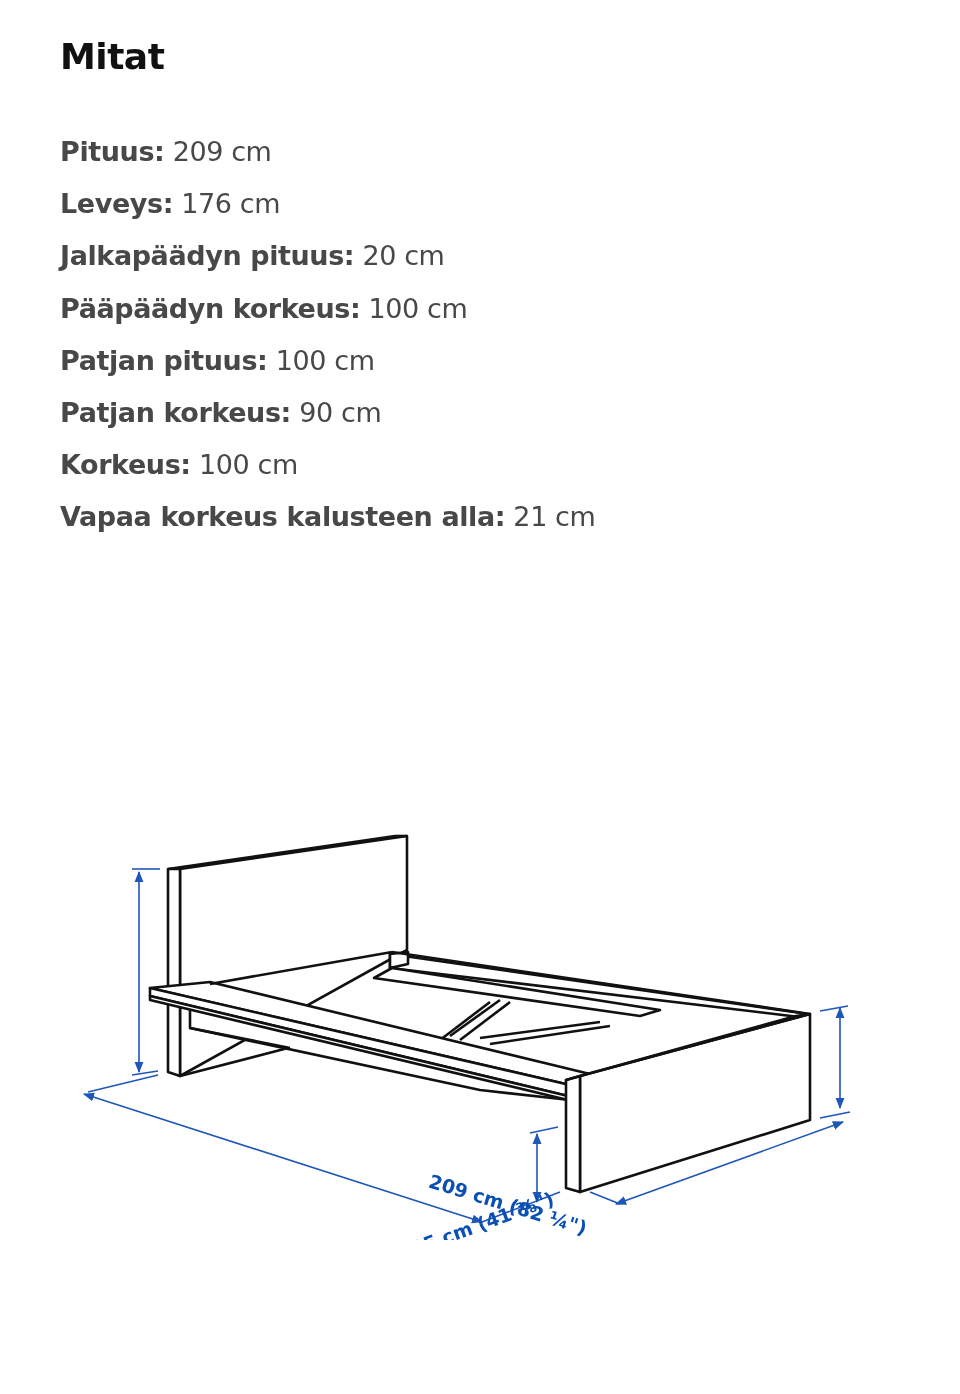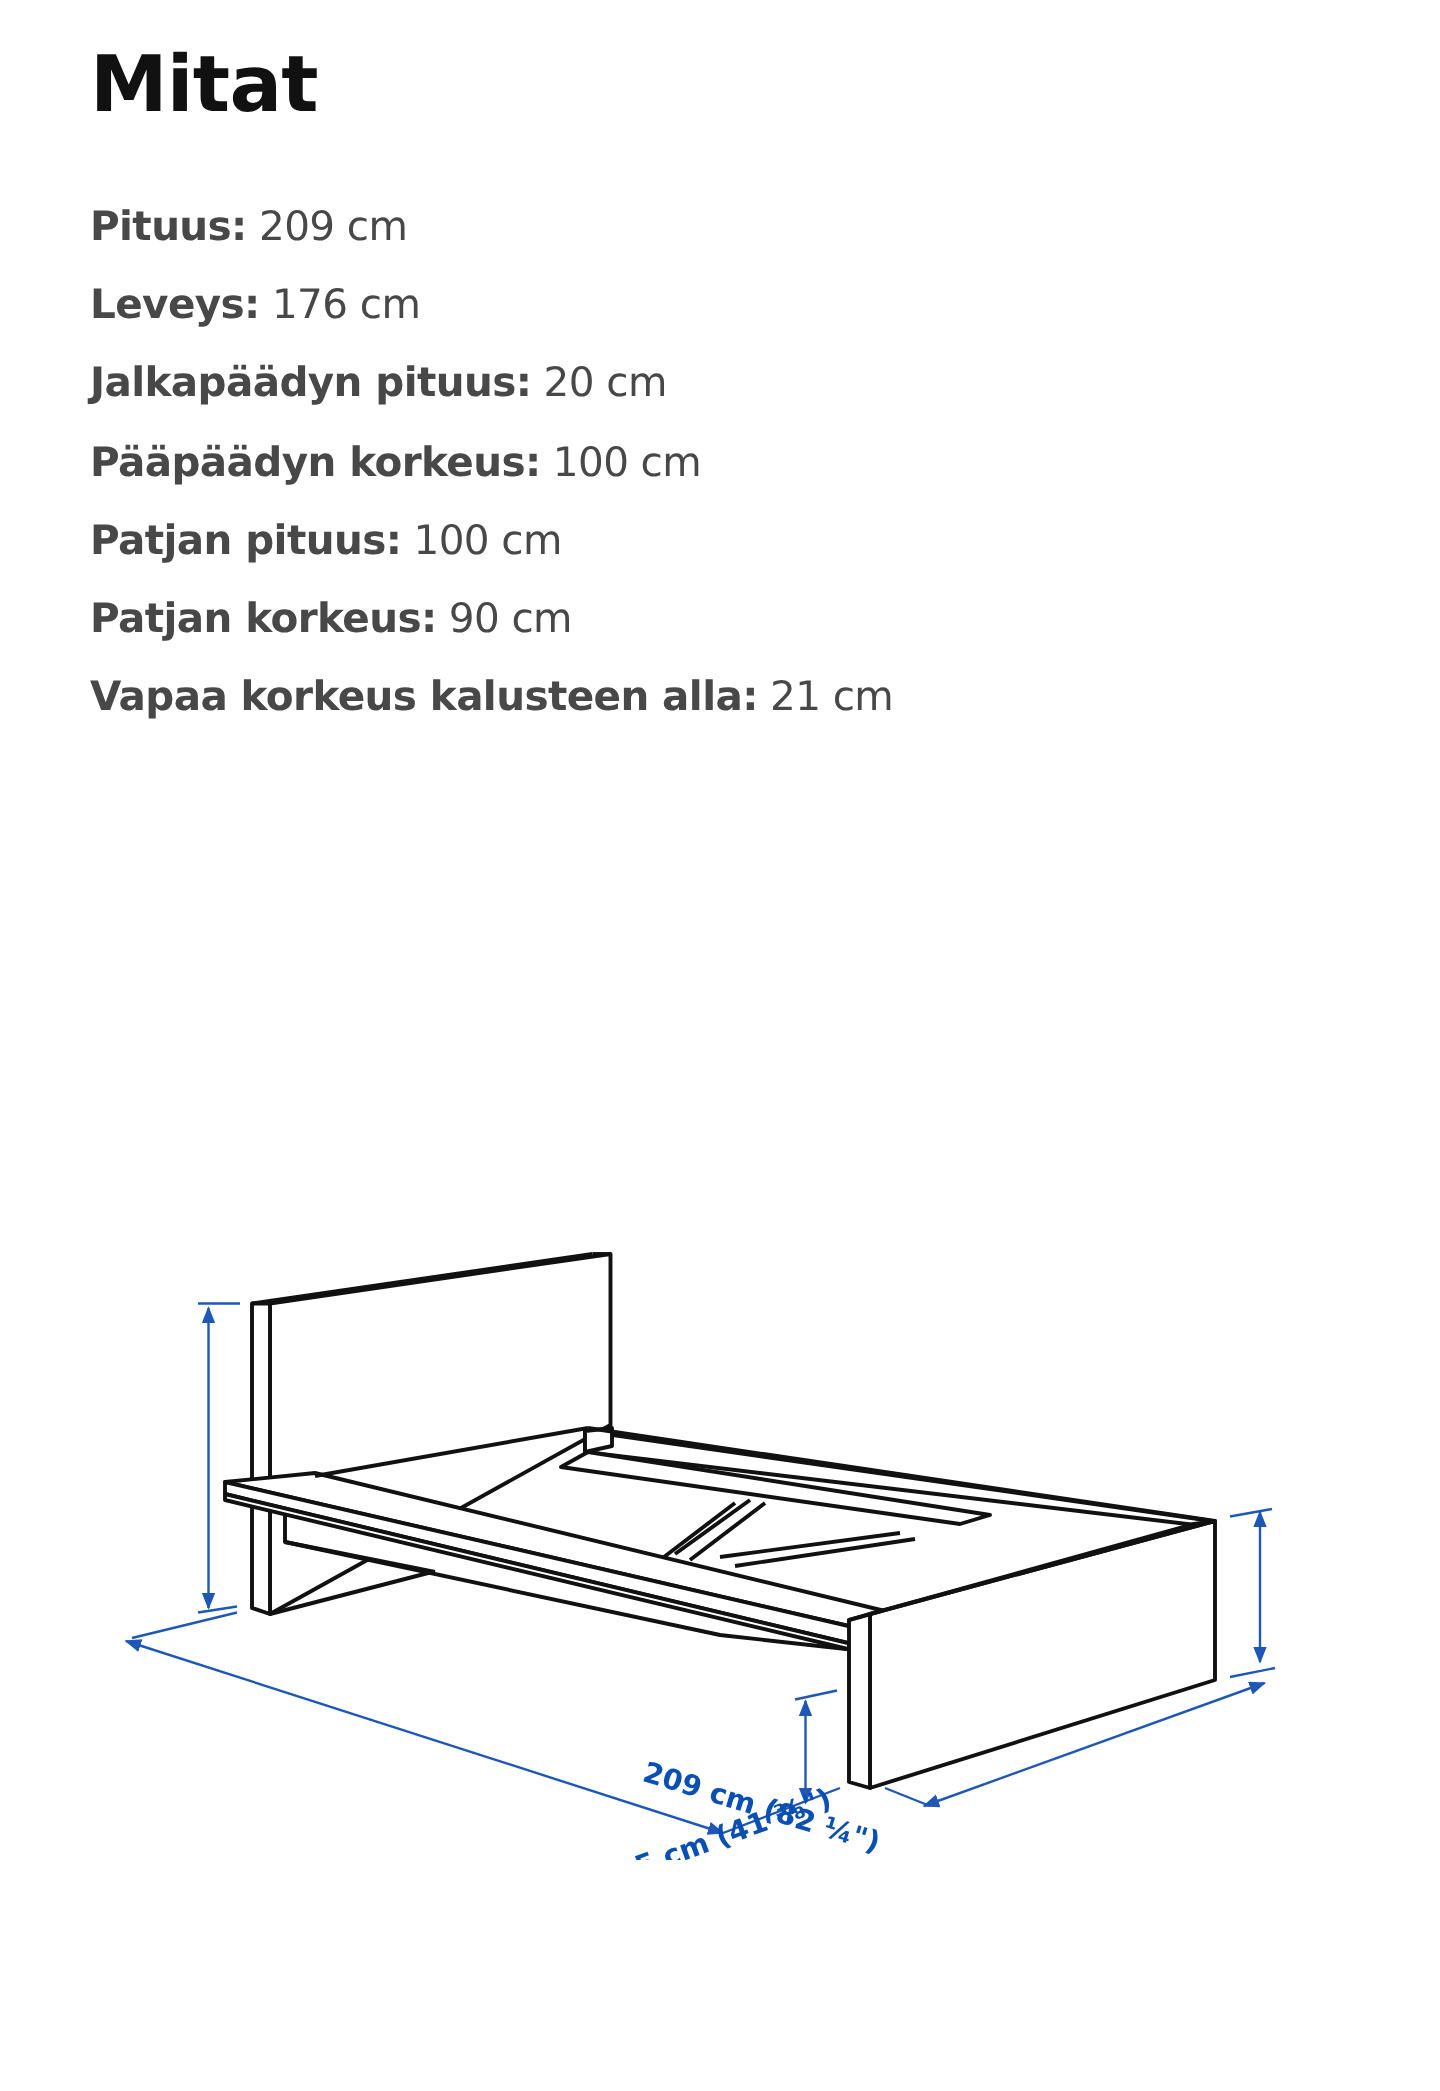--- a/index.html
+++ b/index.html
@@ -13,21 +13,21 @@
       position: relative;
       overflow: hidden;
       font-family: "DejaVu Sans", "Liberation Sans", sans-serif;
       color: #111111;
     }
     .page-title {
       position: absolute;
       left: 60px;
       top: 28px;
       margin: 0;
-      font-size: 52px;
+      font-size: 36px;
       font-weight: bold;
       letter-spacing: -0.5px;
       color: #111111;
       line-height: 58px;
     }
     .dims-list {
       position: absolute;
       left: 60px;
       top: 126px;
       margin: 0;
@@ -90,20 +90,24 @@
     <span class="dims-label">Pääpäädyn korkeus:</span>
     <span class="dims-value">100 cm</span>
   </li>
   <li class="dims-row">
     <span class="dims-label">Patjan pituus:</span>
     <span class="dims-value">100 cm</span>
   </li>
   <li class="dims-row">
     <span class="dims-label">Patjan korkeus:</span>
     <span class="dims-value">90 cm</span>
+  </li>
+  <li class="dims-row">
+    <span class="dims-label">Korkeus:</span>
+    <span class="dims-value">100 cm</span>
   </li>
   <li class="dims-row">
     <span class="dims-label">Vapaa korkeus kalusteen alla:</span>
     <span class="dims-value">21 cm</span>
   </li>
 </ul>
 
 <div class="diagram">
 
   <svg viewBox="0 0 960 440" xmlns="http://www.w3.org/2000/svg">

